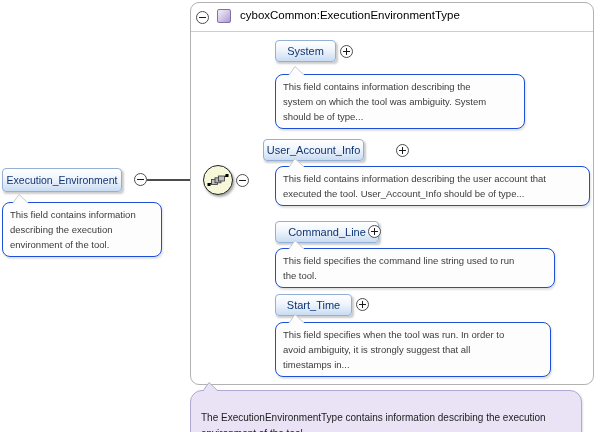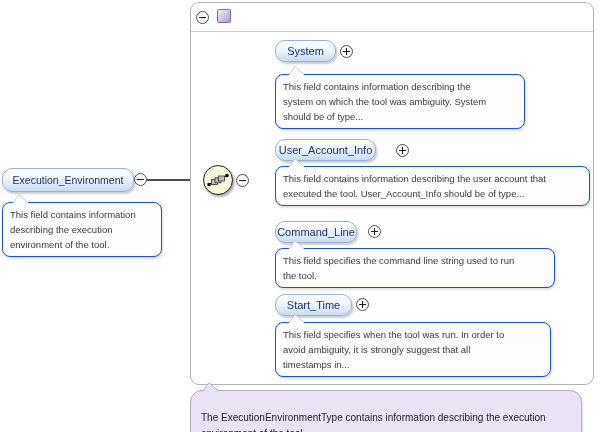--- a/index.html
+++ b/index.html
@@ -38,21 +38,21 @@
     background:#1a1a1a;
   }
   .toggle.plus::after {
     content:""; position:absolute; left:5px; top:2px; width:1px; height:7px;
     background:#1a1a1a;
   }
 
   
   .pill {
     position:absolute; height:22px; box-sizing:border-box;
-    border:1px solid #94b0d4; border-radius:10px;
+    border:1px solid #94b0d4; border-radius:4px;
     background:linear-gradient(180deg,#ffffff 0%,#f0f5fc 45%,#c9dcf3 100%);
     box-shadow:1.5px 2px 2px rgba(110,110,110,0.35);
     color:#0f3572; font-size:11px;
     display:flex; align-items:center; justify-content:center;
     white-space:nowrap; z-index:2;
   }
 
   
   .ann {
     position:absolute; box-sizing:border-box;
@@ -87,22 +87,23 @@
 
   <svg class="tree-lines" width="600" height="432">
     <line x1="147" y1="180" x2="204" y2="180" stroke="#4c4c4c" stroke-width="2"></line>
     <path d="M249 180 H253 M253 150 H275 M253 232 H275 M275 51 H261 Q253 51 253 59 V297 Q253 305 261 305 H275" fill="none" stroke="#a6a6a6" stroke-width="1.2"></path>
   </svg>
 
   <div class="type-container"></div>
   <div class="type-header"></div>
   <span class="toggle" style="left:196px; top:11px;"></span>
   <span class="complex-type-icon"></span>
+  <span class="type-title">cyboxCommon:ExecutionEnvironmentType</span>
 
-  <div class="pill" style="left:2px; top:168px; width:132px; height:24px; font-size:10.5px;">Execution_Environment</div>
+  <div class="pill" style="left:2px; top:168px; width:120px; height:24px; font-size:10.5px;">Execution_Environment</div>
   <span class="toggle" style="left:134px; top:173px;"></span>
 
   <div class="ann" style="left:2px; top:202px; width:160px;">
     <div>This field contains information</div>
     <div>describing the execution</div>
     <div>environment of the tool.</div>
   </div>
   <svg class="notch" style="left:12px; top:194px;" width="17" height="9">
     <path d="M1 9 L7 0.5 L16 9" fill="#fdfdfd" stroke="#c8c8c8" stroke-width="1"></path>
   </svg>
@@ -123,31 +124,31 @@
   <span class="toggle plus" style="left:340px; top:45px;"></span>
   <div class="ann" style="left:275px; top:74px; width:250px;">
     <div>This field contains information describing the</div>
     <div>system on which the tool was ambiguity. System</div>
     <div>should be of type...</div>
   </div>
   <svg class="notch" style="left:288px; top:66px;" width="17" height="9">
     <path d="M1 9 L7 0.5 L16 9" fill="#fdfdfd" stroke="#c8c8c8" stroke-width="1"></path>
   </svg>
 
-  <div class="pill" style="left:275px; top:139px; width:101px;">User_Account_Info</div>
+  <div class="pill" style="left:263px; top:139px; width:101px;">User_Account_Info</div>
   <span class="toggle plus" style="left:396px; top:144px;"></span>
   <div class="ann" style="left:275px; top:166px; width:315px;">
     <div>This field contains information describing the user account that</div>
     <div>executed the tool. User_Account_Info should be of type...</div>
   </div>
   <svg class="notch" style="left:288px; top:158px;" width="17" height="9">
     <path d="M1 9 L7 0.5 L16 9" fill="#fdfdfd" stroke="#c8c8c8" stroke-width="1"></path>
   </svg>
 
-  <div class="pill" style="left:275px; top:221px; width:82px;">Command_Line</div>
+  <div class="pill" style="left:275px; top:221px; width:104px;">Command_Line</div>
   <span class="toggle plus" style="left:368px; top:225px;"></span>
   <div class="ann" style="left:275px; top:248px; width:280px;">
     <div>This field specifies the command line string used to run</div>
     <div>the tool.</div>
   </div>
   <svg class="notch" style="left:288px; top:240px;" width="17" height="9">
     <path d="M1 9 L7 0.5 L16 9" fill="#fdfdfd" stroke="#c8c8c8" stroke-width="1"></path>
   </svg>
 
   <div class="pill" style="left:275px; top:294px; width:77px;">Start_Time</div>

